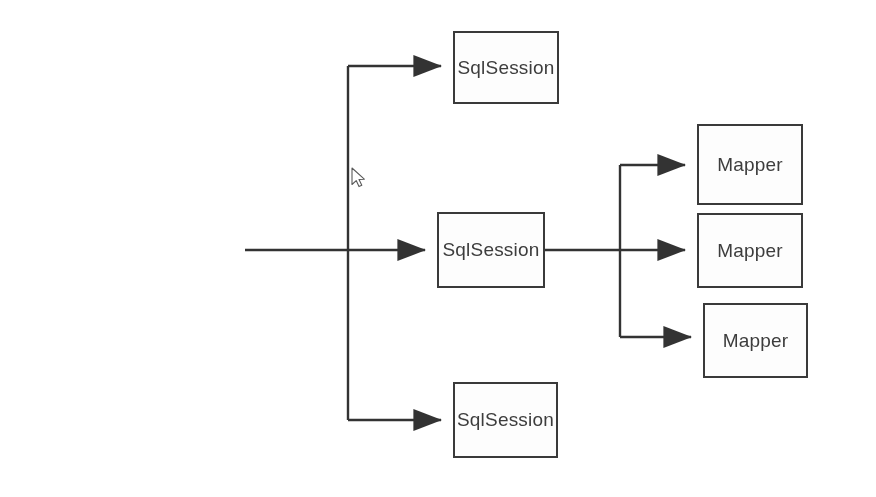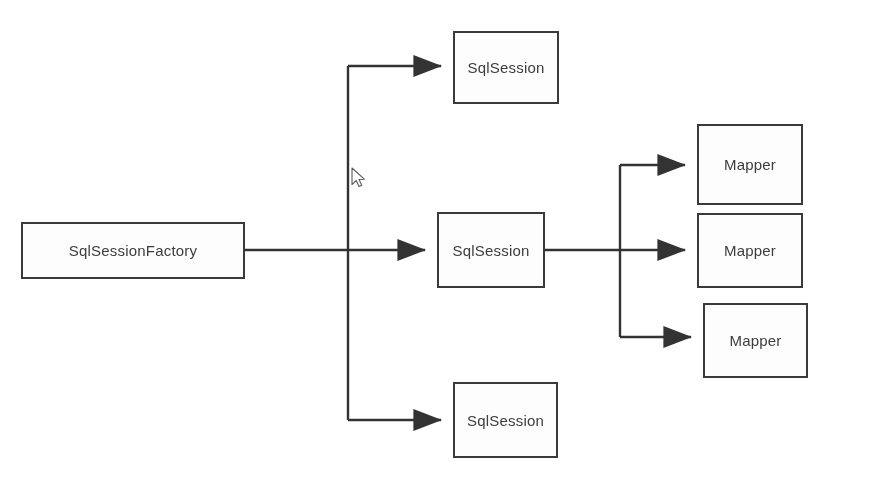--- a/index.html
+++ b/index.html
@@ -28,21 +28,21 @@
     position: absolute;
     box-sizing: border-box;
     background: #fdfdfd;
     border: 2px solid #3a3a3a;
     display: flex;
     align-items: center;
     justify-content: center;
   }
   .node-label {
     font-family: "Liberation Sans", sans-serif;
-    font-size: 15px;
+    font-size: 19px;
     color: #3d3d3d;
     letter-spacing: 0.2px;
     white-space: nowrap;
   }
   .cursor-layer {
     position: absolute;
     left: 0;
     top: 0;
     width: 876px;
     height: 497px;
@@ -75,23 +75,20 @@
 
     <path d="M 620 165 L 620 337" fill="none" stroke="#333333" stroke-width="2.4"></path>
 
     <path d="M 620 165 L 685 165" fill="none" stroke="#333333" stroke-width="2.4" marker-end="url(#arrowhead)"></path>
 
     <path d="M 620 250 L 685 250" fill="none" stroke="#333333" stroke-width="2.4" marker-end="url(#arrowhead)"></path>
 
     <path d="M 620 337 L 691 337" fill="none" stroke="#333333" stroke-width="2.4" marker-end="url(#arrowhead)"></path>
   </svg>
 
-  <div class="node-box" style="left:21px; top:222px; width:224px; height:57px;">
-    <span class="node-label">SqlSessionFactory</span>
-  </div>
 
   <div class="node-box" style="left:453px; top:31px; width:106px; height:73px;">
     <span class="node-label">SqlSession</span>
   </div>
 
   <div class="node-box" style="left:437px; top:212px; width:108px; height:76px;">
     <span class="node-label">SqlSession</span>
   </div>
 
   <div class="node-box" style="left:453px; top:382px; width:105px; height:76px;">

